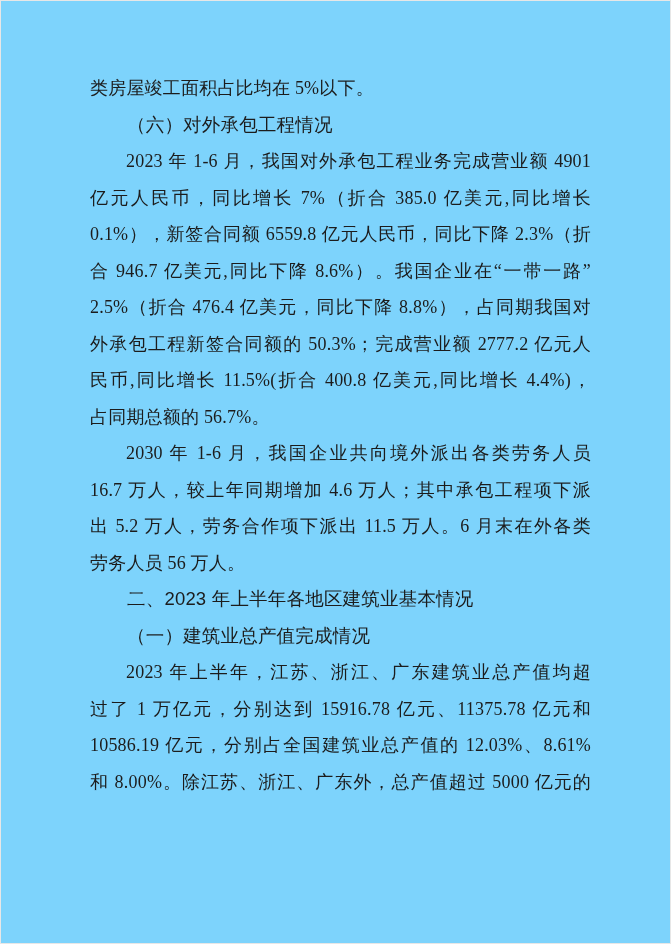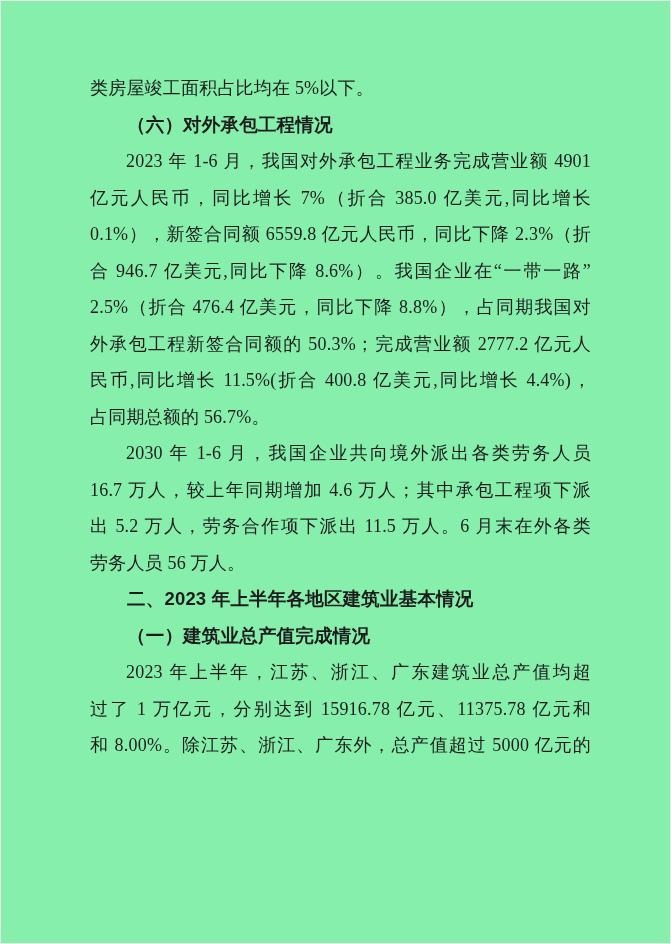--- a/index.html
+++ b/index.html
@@ -5,21 +5,21 @@
   html, body {
     margin: 0;
     padding: 0;
     background: #f2f2f2;
     font-family: "Liberation Serif", "DejaVu Serif", serif;
   }
   .page {
     position: relative;
     width: 669px;
     height: 942px;
-    background: #86efac;
+    background: #7dd3fc;
     border: 1px solid #e7e7e7;
     overflow: hidden;
   }
   .textblock {
     position: absolute;
     left: 89px;
     top: 69px;
     width: 501px;
     color: #1c1c1c;
     font-size: 18px;
@@ -32,21 +32,21 @@
   }
   .full {
     white-space: normal;
     text-align: justify;
     text-align-last: justify;
   }
   .indent {
     text-indent: 2em;
   }
   .heading {
-    font-weight: 700;
+    font-weight: 400;
     font-family: "Liberation Sans", "DejaVu Sans", sans-serif;
     font-size: 18.5px;
   }
 </style>
 </head>
 <body>
 
 <div class="page">
   <div class="textblock">
     <div class="line">类房屋竣工面积占比均在 5%以下。</div>
@@ -60,15 +60,16 @@
     <div class="line full">民币,同比增长 11.5%(折合 400.8 亿美元,同比增长 4.4%)，</div>
     <div class="line">占同期总额的 56.7%。</div>
     <div class="line full indent">2030 年 1-6 月，我国企业共向境外派出各类劳务人员</div>
     <div class="line full">16.7 万人，较上年同期增加 4.6 万人；其中承包工程项下派</div>
     <div class="line full">出 5.2 万人，劳务合作项下派出 11.5 万人。6 月末在外各类</div>
     <div class="line">劳务人员 56 万人。</div>
     <div class="line heading indent">二、2023 年上半年各地区建筑业基本情况</div>
     <div class="line heading indent">（一）建筑业总产值完成情况</div>
     <div class="line full indent">2023 年上半年，江苏、浙江、广东建筑业总产值均超</div>
     <div class="line full">过了 1 万亿元，分别达到 15916.78 亿元、11375.78 亿元和</div>
+    <div class="line full">10586.19 亿元，分别占全国建筑业总产值的 12.03%、8.61%</div>
     <div class="line full">和 8.00%。除江苏、浙江、广东外，总产值超过 5000 亿元的</div>
   </div>
 </div>
 
 </body></html>

